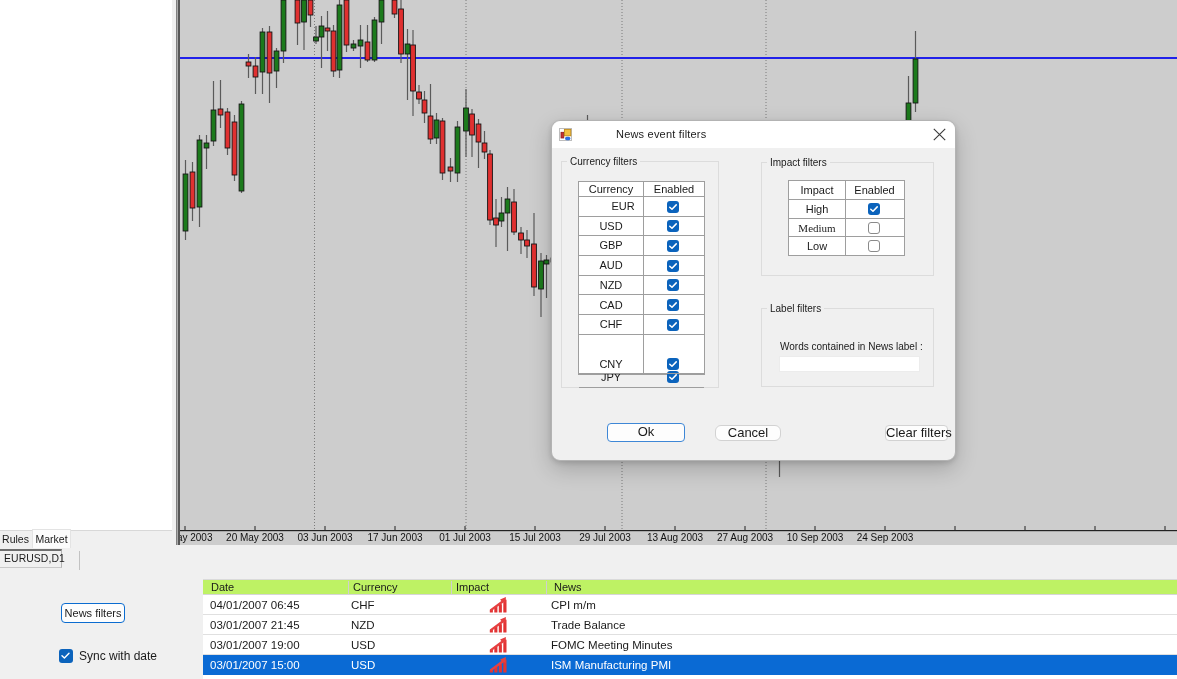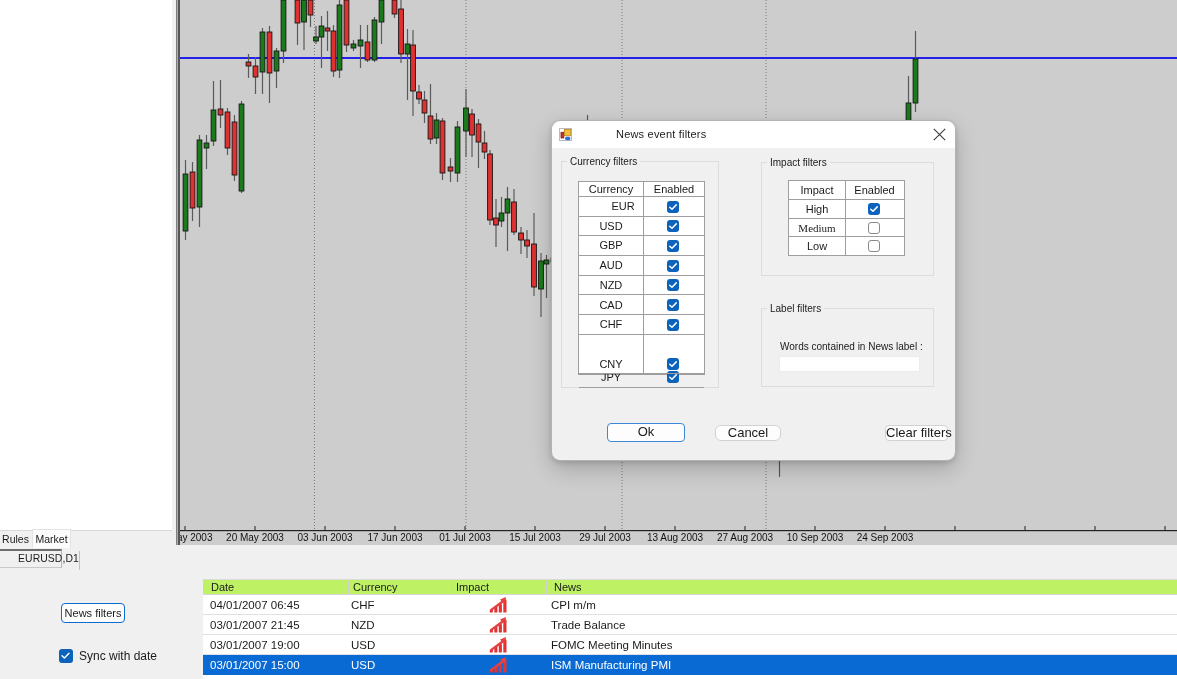--- a/index.html
+++ b/index.html
@@ -8,21 +8,21 @@
 #whitepanel{left:0;top:0;width:172px;height:531px;background:#fff;border-bottom:1px solid #d8d8d8;}
 #chart{left:180px;top:0;width:997px;height:545px;background:#cdcdcd;}
 #cb1{left:176px;top:0;width:1px;height:545px;background:#808080;}
 #cb2{left:177px;top:0;width:1px;height:545px;background:#ababab;}
 #cb3{left:178px;top:0;width:2px;height:545px;background:#565656;}
 #chart svg{display:block;}
 
 .tabtxt{font-size:10.5px;color:#1a1a1a;}
 #tabmarket{left:32px;top:529px;width:39px;height:19px;background:#fcfcfc;border:1px solid #e3e3e3;border-bottom:none;text-align:center;line-height:18px;}
 #tabrules{left:0px;top:531px;width:31px;height:17px;text-align:center;line-height:16px;}
-#eurusdtab{left:0px;top:549px;width:62px;height:19px;background:#f0f0f0;border-top:2px solid #6e6e6e;border-right:1px solid #b5b5b5;border-bottom:1px solid #c9c9c9;font-size:10.4px;line-height:16px;padding-left:18px;letter-spacing:0.1px;}
+#eurusdtab{left:0px;top:549px;width:62px;height:19px;background:#f0f0f0;border-top:2px solid #6e6e6e;border-right:1px solid #b5b5b5;border-bottom:1px solid #c9c9c9;font-size:10.4px;line-height:16px;padding-left:4px;letter-spacing:0.1px;}
 #tabsep{left:79px;top:551px;width:1px;height:19px;background:#c2c2c2;}
 
 #newsfilters{left:61px;top:603px;width:64px;height:20px;background:#fdfdfd;border:1px solid #0b6cd0;border-radius:4px;font-size:11px;text-align:center;line-height:18px;}
 
 .bluecheck{width:13px;height:13px;background:#0b63bc;border-radius:3px;}
 .bluecheck svg{display:block;}
 #synclabel{left:79px;top:649px;font-size:12px;}
 
 #newstable{left:203px;top:579px;width:974px;height:100px;background:#fff;border-top:1px solid #dadada;}
 .ntheader{position:absolute;left:0;top:0;width:974px;height:15px;background:#bef264;border-bottom:1px solid #d6d6d6;font-size:12px;}

